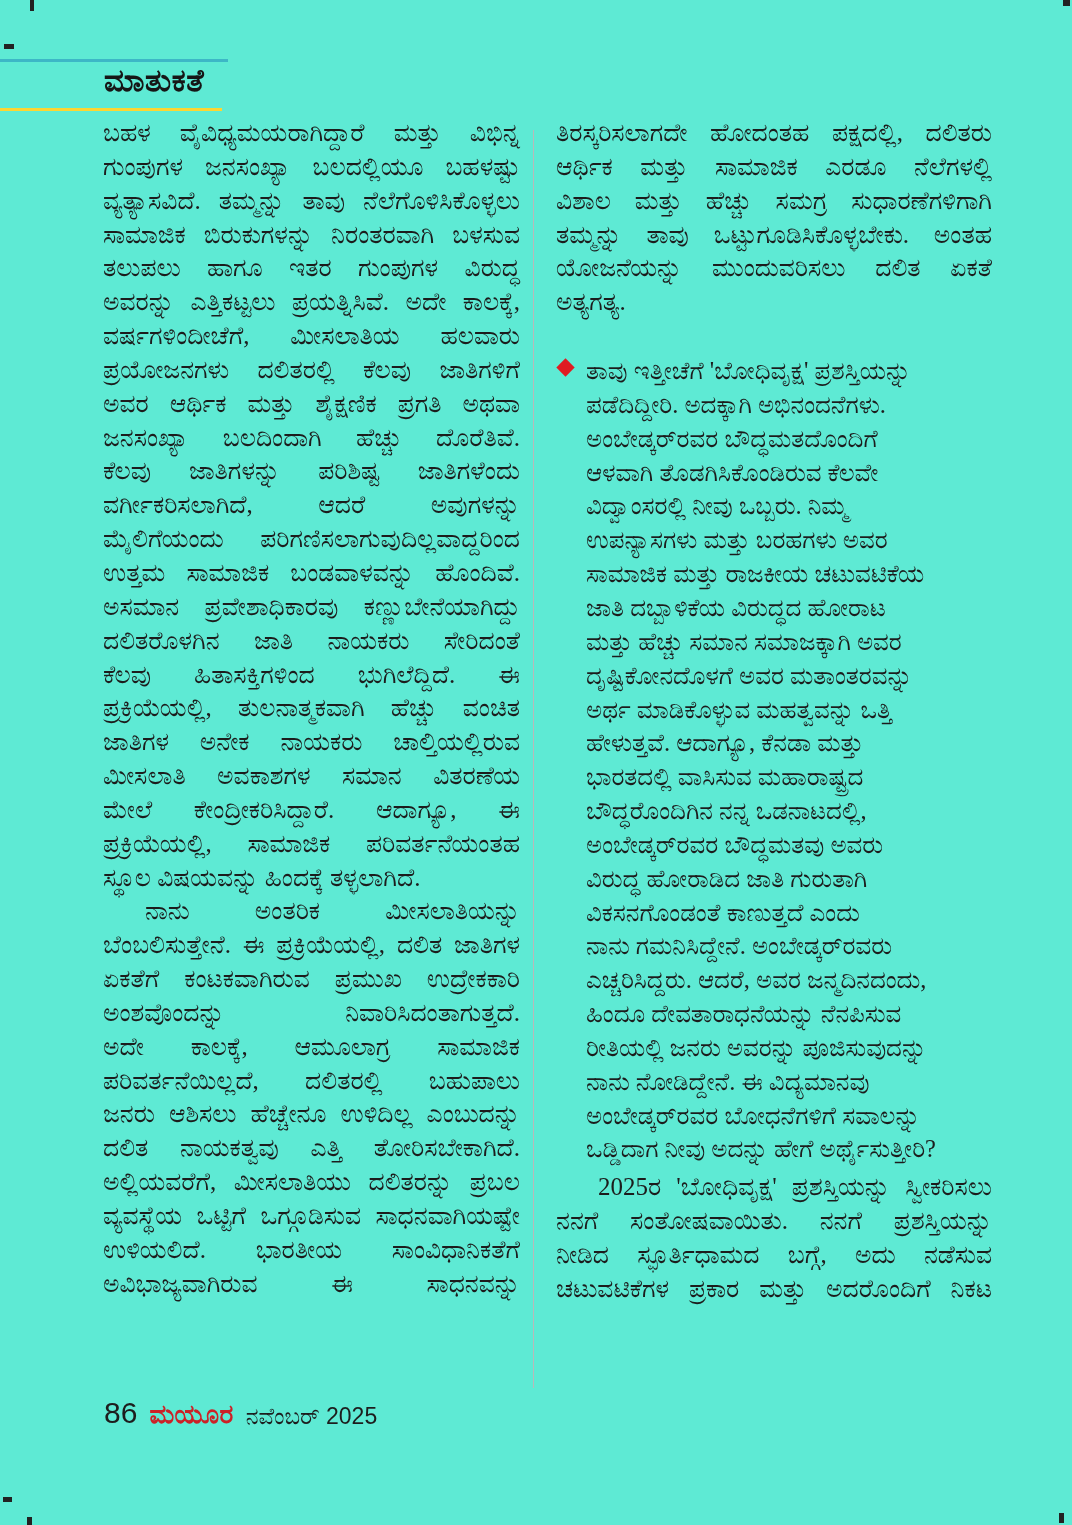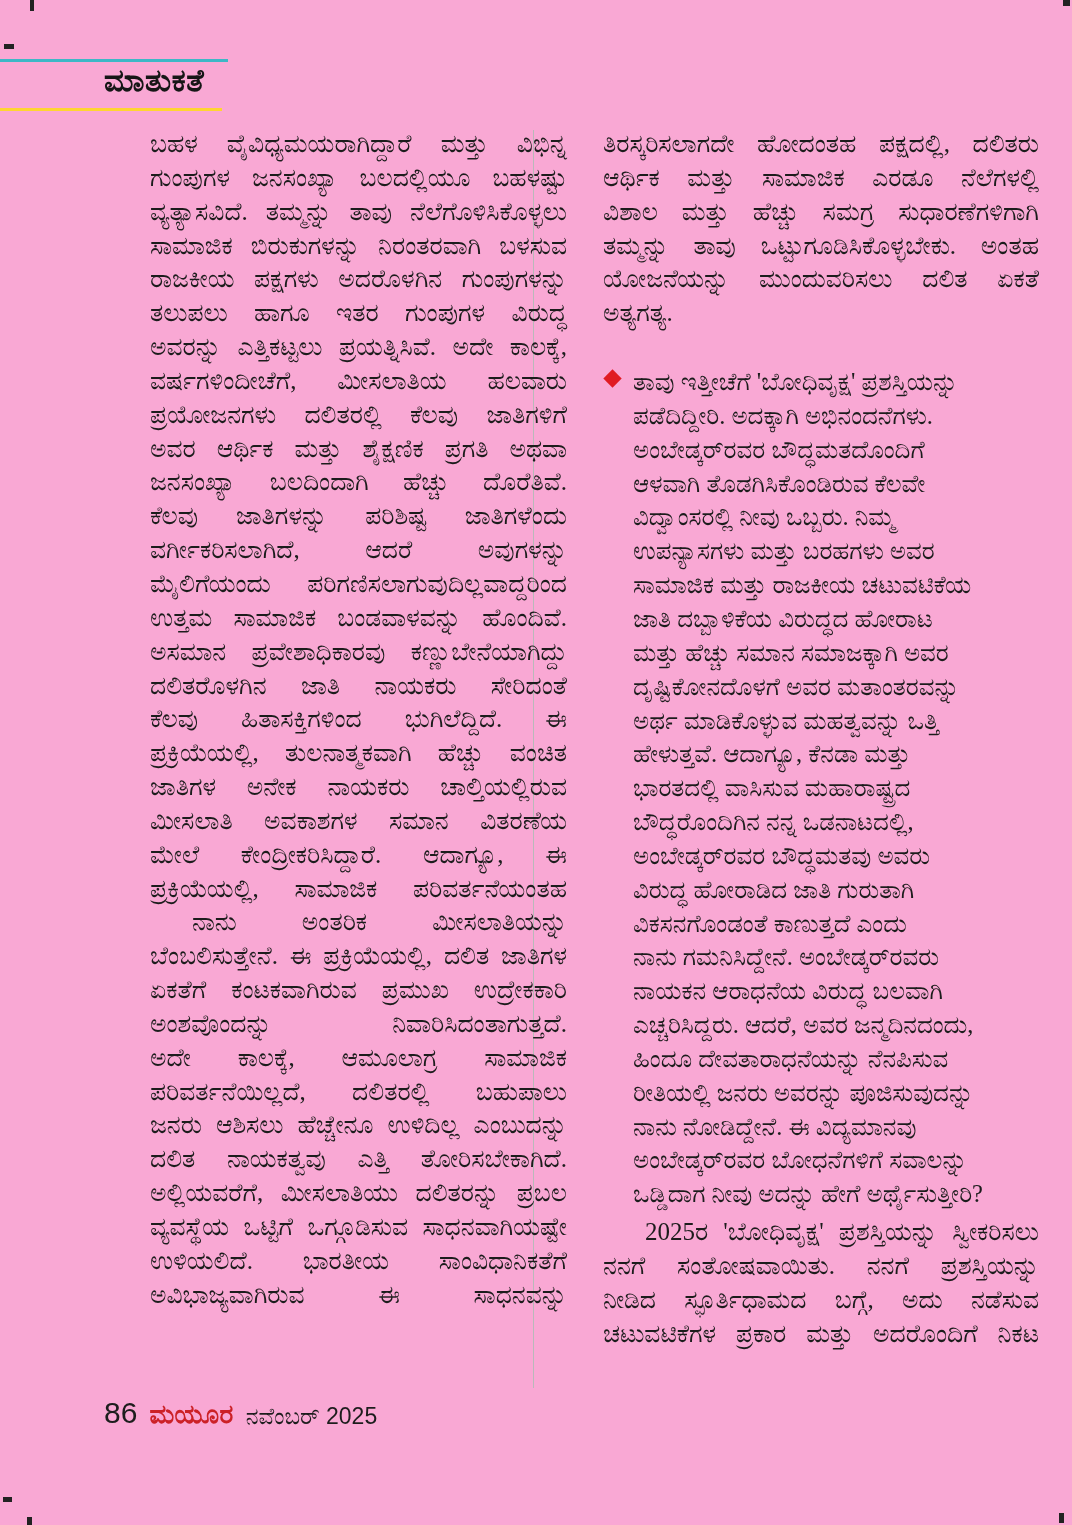--- a/index.html
+++ b/index.html
@@ -1,29 +1,29 @@
 <!DOCTYPE html>
 <html><head>
 <meta charset="utf-8">
 <style>
   html,body{margin:0;padding:0;background:#ffffff;}
   .page{
-    position:relative;width:1072px;height:1525px;background:#f9a8d4;
+    position:relative;width:1072px;height:1525px;background:#5eead4;
     font-family:"Liberation Serif","DejaVu Serif",serif;color:#1c1c1c;overflow:hidden;
   }
   
   .rule{position:absolute;left:0;height:3px;}
   .rule-top{top:59px;width:228px;background:#3db7c6;}
   .rule-bottom{top:108px;width:222px;background:#ffd530;}
   .section-title{
     position:absolute;top:63px;left:104px;font-size:31px;font-weight:700;
     letter-spacing:.5px;color:#161616;
   }
   
-  .col{position:absolute;top:127px;margin-left:47px;}
+  .col{position:absolute;top:116px;}
   .col-left{left:103px;width:417px;}
   .col-right{left:556px;width:436px;}
   .col-rule{position:absolute;left:533px;top:130px;width:1px;height:1258px;background:#b9b9b9;}
   .tline{
     height:33.85px;line-height:33.85px;font-size:25px;white-space:nowrap;
   }
   .tline.just{white-space:normal;text-align:justify;text-align-last:justify;}
   .tline.indent{padding-left:42px;}
   .block{position:relative;}
   .block.q{padding-left:30px;}
@@ -64,39 +64,39 @@
   <div class="rule rule-bottom"></div>
 
   <div class="col-rule"></div>
 
   <div class="col col-left">
       <div class="block">
         <div class="tline just">ಬಹಳ ವೈವಿಧ್ಯಮಯರಾಗಿದ್ದಾರೆ ಮತ್ತು ವಿಭಿನ್ನ</div>
         <div class="tline just">ಗುಂಪುಗಳ ಜನಸಂಖ್ಯಾ ಬಲದಲ್ಲಿಯೂ ಬಹಳಷ್ಟು</div>
         <div class="tline just">ವ್ಯತ್ಯಾಸವಿದೆ. ತಮ್ಮನ್ನು ತಾವು ನೆಲೆಗೊಳಿಸಿಕೊಳ್ಳಲು</div>
         <div class="tline just">ಸಾಮಾಜಿಕ ಬಿರುಕುಗಳನ್ನು ನಿರಂತರವಾಗಿ ಬಳಸುವ</div>
-        <div class="tline just">ರಾಜಕೀಯ ಪಕ್ಷಗಳು ಅದರೊಳಗಿನ ಗುಂಪುಗಳನ್ನು</div>
         <div class="tline just">ತಲುಪಲು ಹಾಗೂ ಇತರ ಗುಂಪುಗಳ ವಿರುದ್ಧ</div>
         <div class="tline just">ಅವರನ್ನು ಎತ್ತಿಕಟ್ಟಲು ಪ್ರಯತ್ನಿಸಿವೆ. ಅದೇ ಕಾಲಕ್ಕೆ,</div>
         <div class="tline just">ವರ್ಷಗಳಿಂದೀಚೆಗೆ, ಮೀಸಲಾತಿಯ ಹಲವಾರು</div>
         <div class="tline just">ಪ್ರಯೋಜನಗಳು ದಲಿತರಲ್ಲಿ ಕೆಲವು ಜಾತಿಗಳಿಗೆ</div>
         <div class="tline just">ಅವರ ಆರ್ಥಿಕ ಮತ್ತು ಶೈಕ್ಷಣಿಕ ಪ್ರಗತಿ ಅಥವಾ</div>
         <div class="tline just">ಜನಸಂಖ್ಯಾ ಬಲದಿಂದಾಗಿ ಹೆಚ್ಚು ದೊರೆತಿವೆ.</div>
         <div class="tline just">ಕೆಲವು ಜಾತಿಗಳನ್ನು ಪರಿಶಿಷ್ಟ ಜಾತಿಗಳೆಂದು</div>
         <div class="tline just">ವರ್ಗೀಕರಿಸಲಾಗಿದೆ, ಆದರೆ ಅವುಗಳನ್ನು</div>
         <div class="tline just">ಮೈಲಿಗೆಯಂದು ಪರಿಗಣಿಸಲಾಗುವುದಿಲ್ಲವಾದ್ದರಿಂದ</div>
         <div class="tline just">ಉತ್ತಮ ಸಾಮಾಜಿಕ ಬಂಡವಾಳವನ್ನು ಹೊಂದಿವೆ.</div>
         <div class="tline just">ಅಸಮಾನ ಪ್ರವೇಶಾಧಿಕಾರವು ಕಣ್ಣುಬೇನೆಯಾಗಿದ್ದು</div>
         <div class="tline just">ದಲಿತರೊಳಗಿನ ಜಾತಿ ನಾಯಕರು ಸೇರಿದಂತೆ</div>
         <div class="tline just">ಕೆಲವು ಹಿತಾಸಕ್ತಿಗಳಿಂದ ಭುಗಿಲೆದ್ದಿದೆ. ಈ</div>
         <div class="tline just">ಪ್ರಕ್ರಿಯೆಯಲ್ಲಿ, ತುಲನಾತ್ಮಕವಾಗಿ ಹೆಚ್ಚು ವಂಚಿತ</div>
         <div class="tline just">ಜಾತಿಗಳ ಅನೇಕ ನಾಯಕರು ಚಾಲ್ತಿಯಲ್ಲಿರುವ</div>
         <div class="tline just">ಮೀಸಲಾತಿ ಅವಕಾಶಗಳ ಸಮಾನ ವಿತರಣೆಯ</div>
         <div class="tline just">ಮೇಲೆ ಕೇಂದ್ರೀಕರಿಸಿದ್ದಾರೆ. ಆದಾಗ್ಯೂ, ಈ</div>
         <div class="tline just">ಪ್ರಕ್ರಿಯೆಯಲ್ಲಿ, ಸಾಮಾಜಿಕ ಪರಿವರ್ತನೆಯಂತಹ</div>
+        <div class="tline">ಸ್ಥೂಲ ವಿಷಯವನ್ನು ಹಿಂದಕ್ಕೆ ತಳ್ಳಲಾಗಿದೆ.</div>
       </div>
       <div class="block">
         <div class="tline just indent">ನಾನು ಅಂತರಿಕ ಮೀಸಲಾತಿಯನ್ನು</div>
         <div class="tline just">ಬೆಂಬಲಿಸುತ್ತೇನೆ. ಈ ಪ್ರಕ್ರಿಯೆಯಲ್ಲಿ, ದಲಿತ ಜಾತಿಗಳ</div>
         <div class="tline just">ಏಕತೆಗೆ ಕಂಟಕವಾಗಿರುವ ಪ್ರಮುಖ ಉದ್ರೇಕಕಾರಿ</div>
         <div class="tline just">ಅಂಶವೊಂದನ್ನು ನಿವಾರಿಸಿದಂತಾಗುತ್ತದೆ.</div>
         <div class="tline just">ಅದೇ ಕಾಲಕ್ಕೆ, ಆಮೂಲಾಗ್ರ ಸಾಮಾಜಿಕ</div>
         <div class="tline just">ಪರಿವರ್ತನೆಯಿಲ್ಲದೆ, ದಲಿತರಲ್ಲಿ ಬಹುಪಾಲು</div>
         <div class="tline just">ಜನರು ಆಶಿಸಲು ಹೆಚ್ಚೇನೂ ಉಳಿದಿಲ್ಲ ಎಂಬುದನ್ನು</div>
         <div class="tline just">ದಲಿತ ನಾಯಕತ್ವವು ಎತ್ತಿ ತೋರಿಸಬೇಕಾಗಿದೆ.</div>
@@ -129,21 +129,20 @@
         <div class="tline">ಮತ್ತು ಹೆಚ್ಚು ಸಮಾನ ಸಮಾಜಕ್ಕಾಗಿ ಅವರ</div>
         <div class="tline">ದೃಷ್ಟಿಕೋನದೊಳಗೆ ಅವರ ಮತಾಂತರವನ್ನು</div>
         <div class="tline">ಅರ್ಥ ಮಾಡಿಕೊಳ್ಳುವ ಮಹತ್ವವನ್ನು ಒತ್ತಿ</div>
         <div class="tline">ಹೇಳುತ್ತವೆ. ಆದಾಗ್ಯೂ, ಕೆನಡಾ ಮತ್ತು</div>
         <div class="tline">ಭಾರತದಲ್ಲಿ ವಾಸಿಸುವ ಮಹಾರಾಷ್ಟ್ರದ</div>
         <div class="tline">ಬೌದ್ಧರೊಂದಿಗಿನ ನನ್ನ ಒಡನಾಟದಲ್ಲಿ,</div>
         <div class="tline">ಅಂಬೇಡ್ಕರ್‌ರವರ ಬೌದ್ಧಮತವು ಅವರು</div>
         <div class="tline">ವಿರುದ್ಧ ಹೋರಾಡಿದ ಜಾತಿ ಗುರುತಾಗಿ</div>
         <div class="tline">ವಿಕಸನಗೊಂಡಂತೆ ಕಾಣುತ್ತದೆ ಎಂದು</div>
         <div class="tline">ನಾನು ಗಮನಿಸಿದ್ದೇನೆ. ಅಂಬೇಡ್ಕರ್‌ರವರು</div>
-        <div class="tline">ನಾಯಕನ ಆರಾಧನೆಯ ವಿರುದ್ಧ ಬಲವಾಗಿ</div>
         <div class="tline">ಎಚ್ಚರಿಸಿದ್ದರು. ಆದರೆ, ಅವರ ಜನ್ಮದಿನದಂದು,</div>
         <div class="tline">ಹಿಂದೂ ದೇವತಾರಾಧನೆಯನ್ನು ನೆನಪಿಸುವ</div>
         <div class="tline">ರೀತಿಯಲ್ಲಿ ಜನರು ಅವರನ್ನು ಪೂಜಿಸುವುದನ್ನು</div>
         <div class="tline">ನಾನು ನೋಡಿದ್ದೇನೆ. ಈ ವಿದ್ಯಮಾನವು</div>
         <div class="tline">ಅಂಬೇಡ್ಕರ್‌ರವರ ಬೋಧನೆಗಳಿಗೆ ಸವಾಲನ್ನು</div>
         <div class="tline">ಒಡ್ಡಿದಾಗ ನೀವು ಅದನ್ನು ಹೇಗೆ ಅರ್ಥೈಸುತ್ತೀರಿ?</div>
       </div>
       <div class="block" style="margin-top: 4px;">
         <div class="tline just indent">2025ರ 'ಬೋಧಿವೃಕ್ಷ' ಪ್ರಶಸ್ತಿಯನ್ನು ಸ್ವೀಕರಿಸಲು</div>
         <div class="tline just">ನನಗೆ ಸಂತೋಷವಾಯಿತು. ನನಗೆ ಪ್ರಶಸ್ತಿಯನ್ನು</div>

